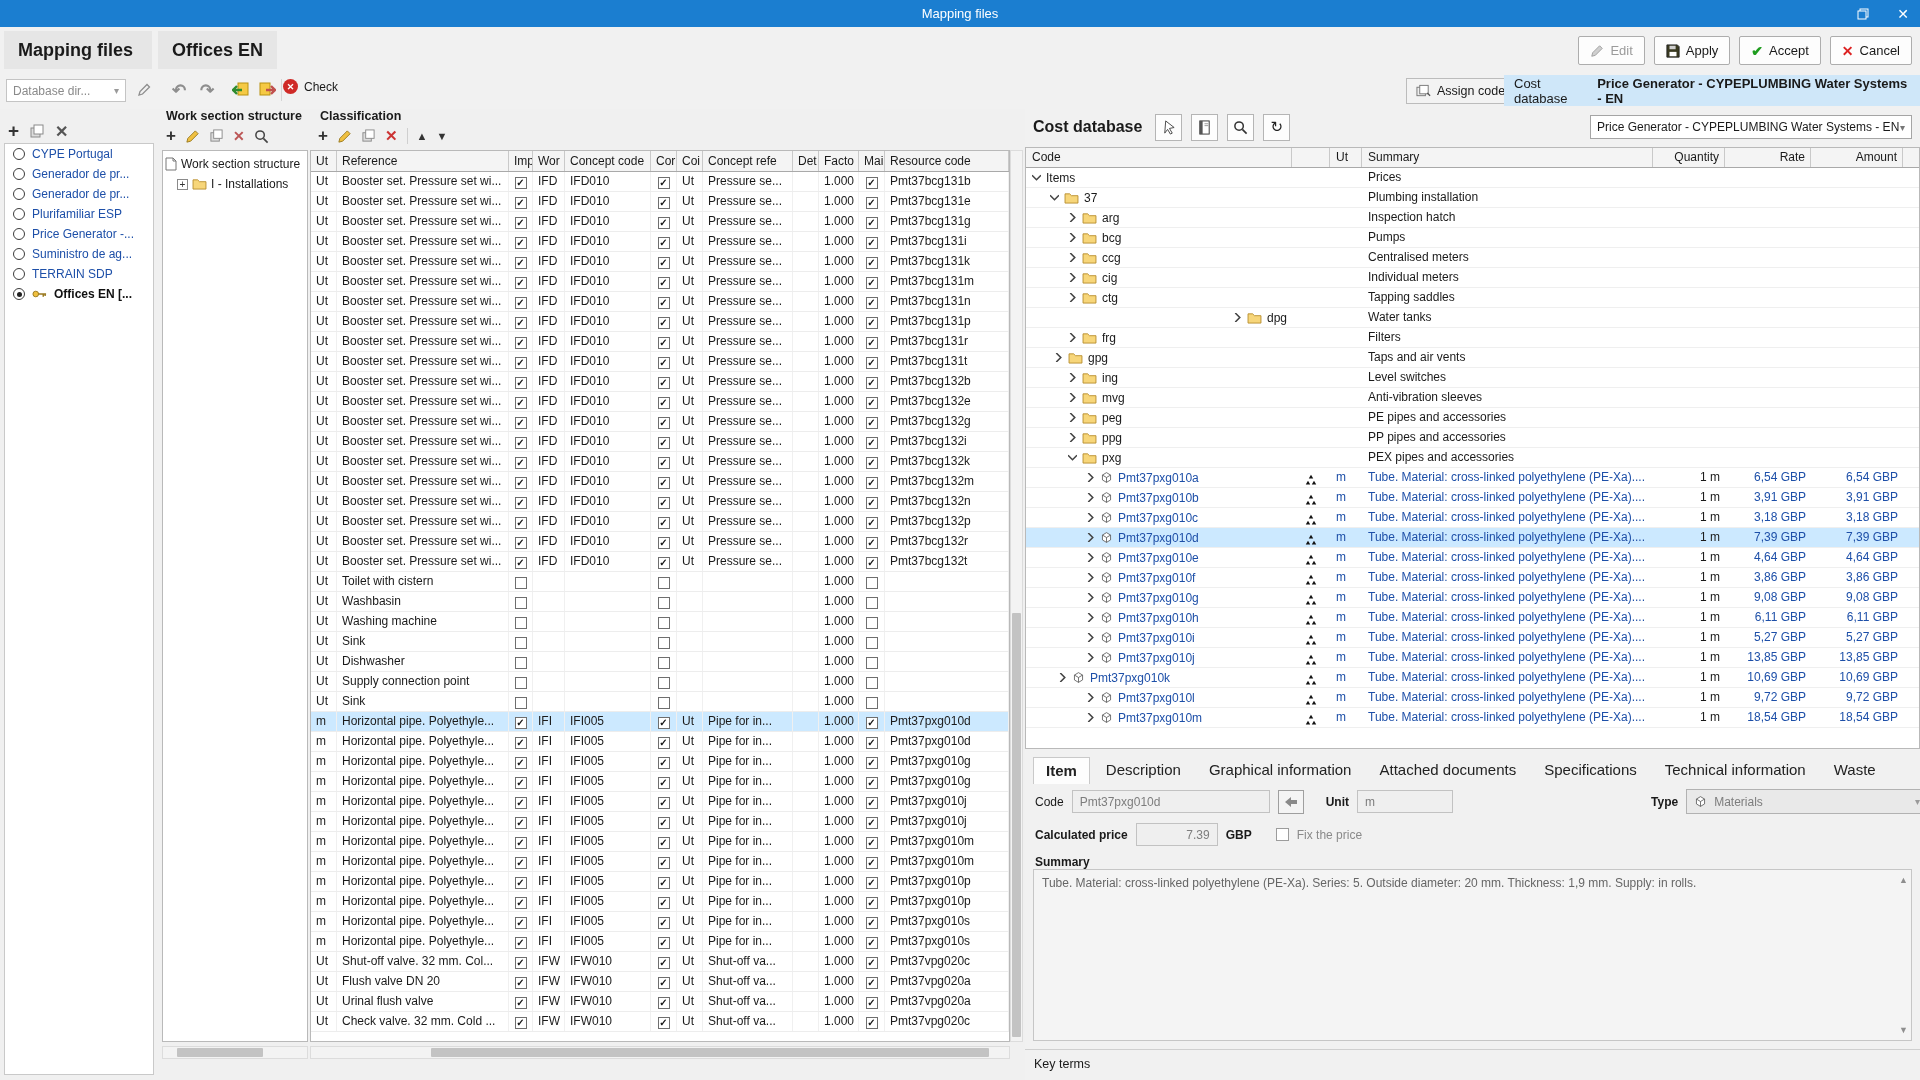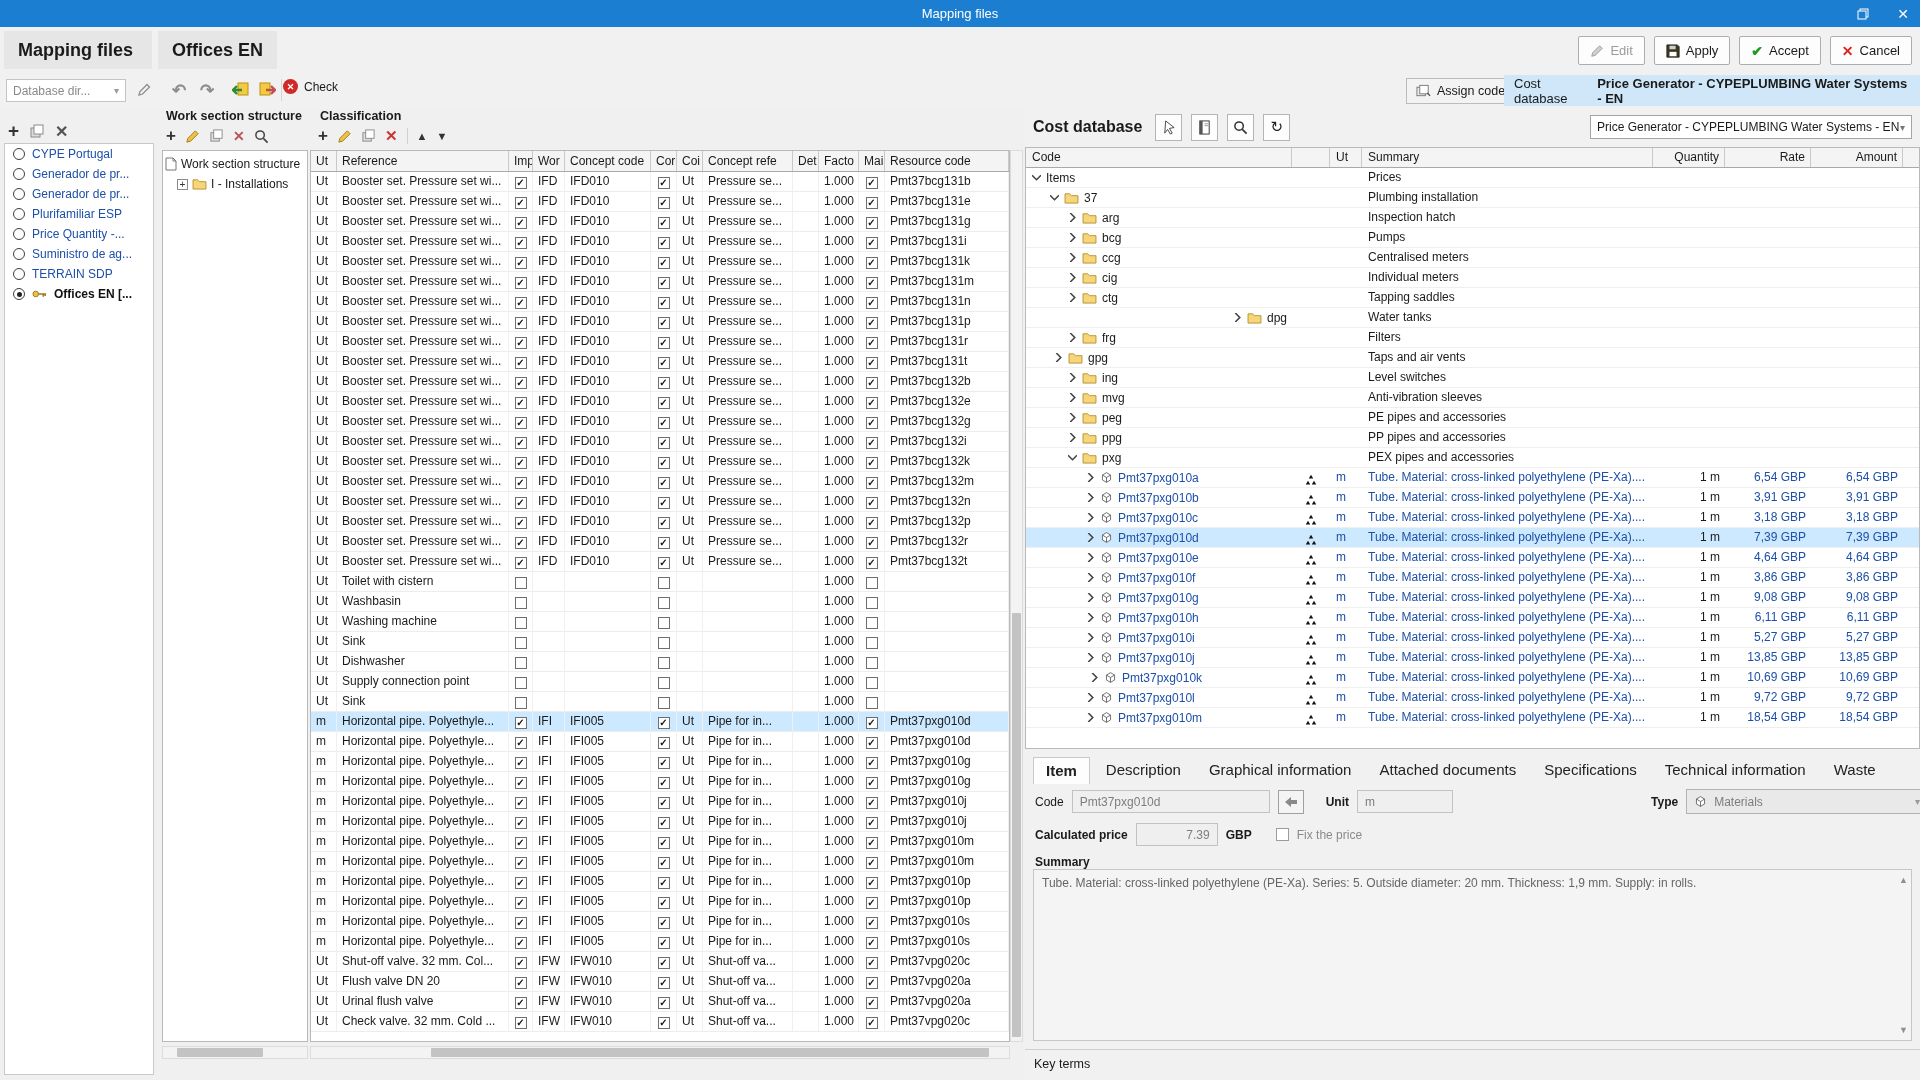--- a/index.html
+++ b/index.html
@@ -237,21 +237,21 @@
       <div class="db-item">
         <span class="radio"></span>
         <span class="db-label">Generador de pr...</span>
       </div>
       <div class="db-item">
         <span class="radio"></span>
         <span class="db-label">Plurifamiliar ESP</span>
       </div>
       <div class="db-item">
         <span class="radio"></span>
-        <span class="db-label">Price Quantity -...</span>
+        <span class="db-label">Price Generator -...</span>
       </div>
       <div class="db-item">
         <span class="radio"></span>
         <span class="db-label">Suministro de ag...</span>
       </div>
       <div class="db-item">
         <span class="radio"></span>
         <span class="db-label">TERRAIN SDP</span>
       </div>
       <div class="db-item sel">
@@ -1836,21 +1836,21 @@
                 </svg>
               </span>
             </div>
             <div class="blue">m</div>
             <div class="blue">Tube. Material: cross-linked polyethylene (PE-Xa)....</div>
             <div class="r">1 m</div>
             <div class="r blue">13,85 GBP</div>
             <div class="r blue">13,85 GBP</div>
           </div>
           <div class="cdb-grid cdb-row">
-            <div class="tree-cell" style="padding-left: 64px;">
+            <div class="tree-cell" style="padding-left: 32px;">
               <span>
                 <svg width="9" height="9" viewBox="0 0 8 8">
                   <path d="M2 0l4 4-4 4" fill="none" stroke="#444" stroke-width="1.4"></path>
                 </svg>
               </span>
               <span>
                 <svg width="13" height="13" viewBox="0 0 16 16">
                   <path d="M3 5l5-3 5 3v6l-5 3-5-3z" fill="#fff" stroke="#555"></path>
                   <path d="M3 5l5 3 5-3M8 8v6" stroke="#555" fill="none"></path>
                 </svg>

